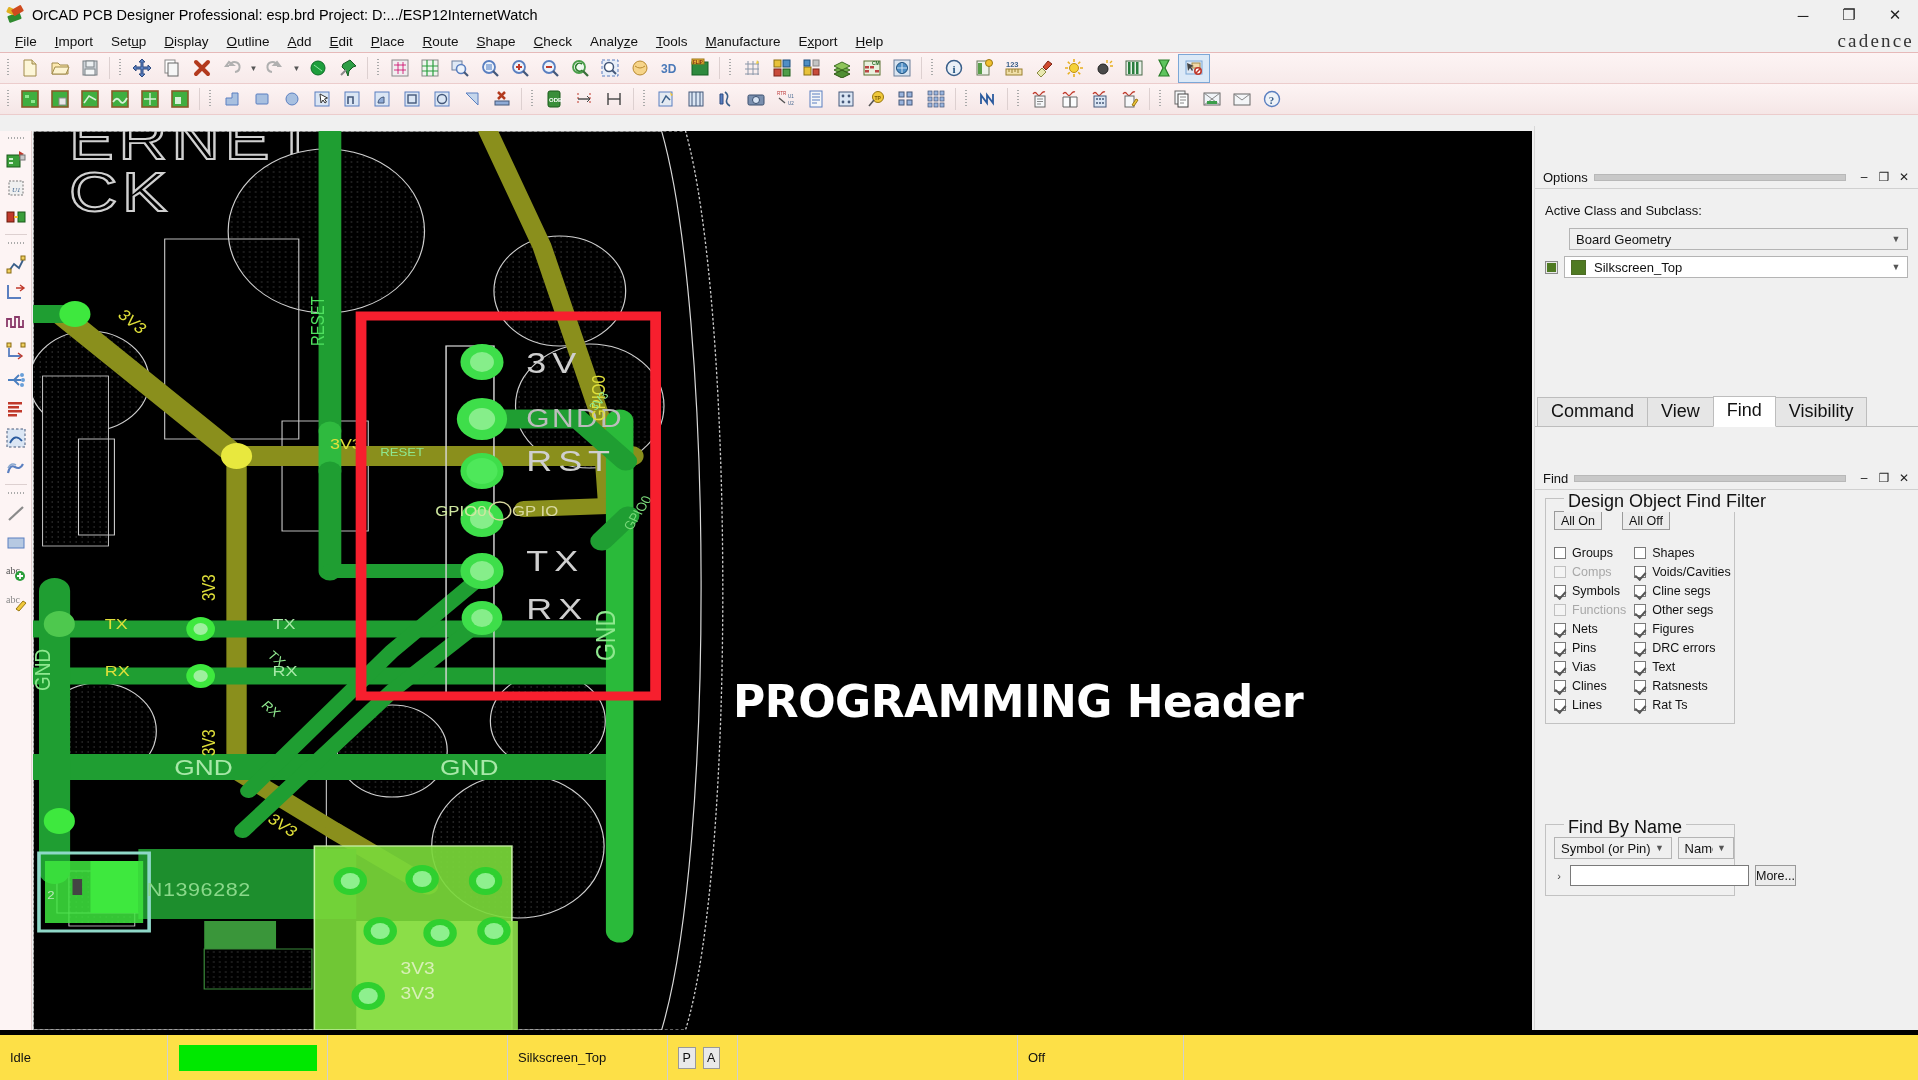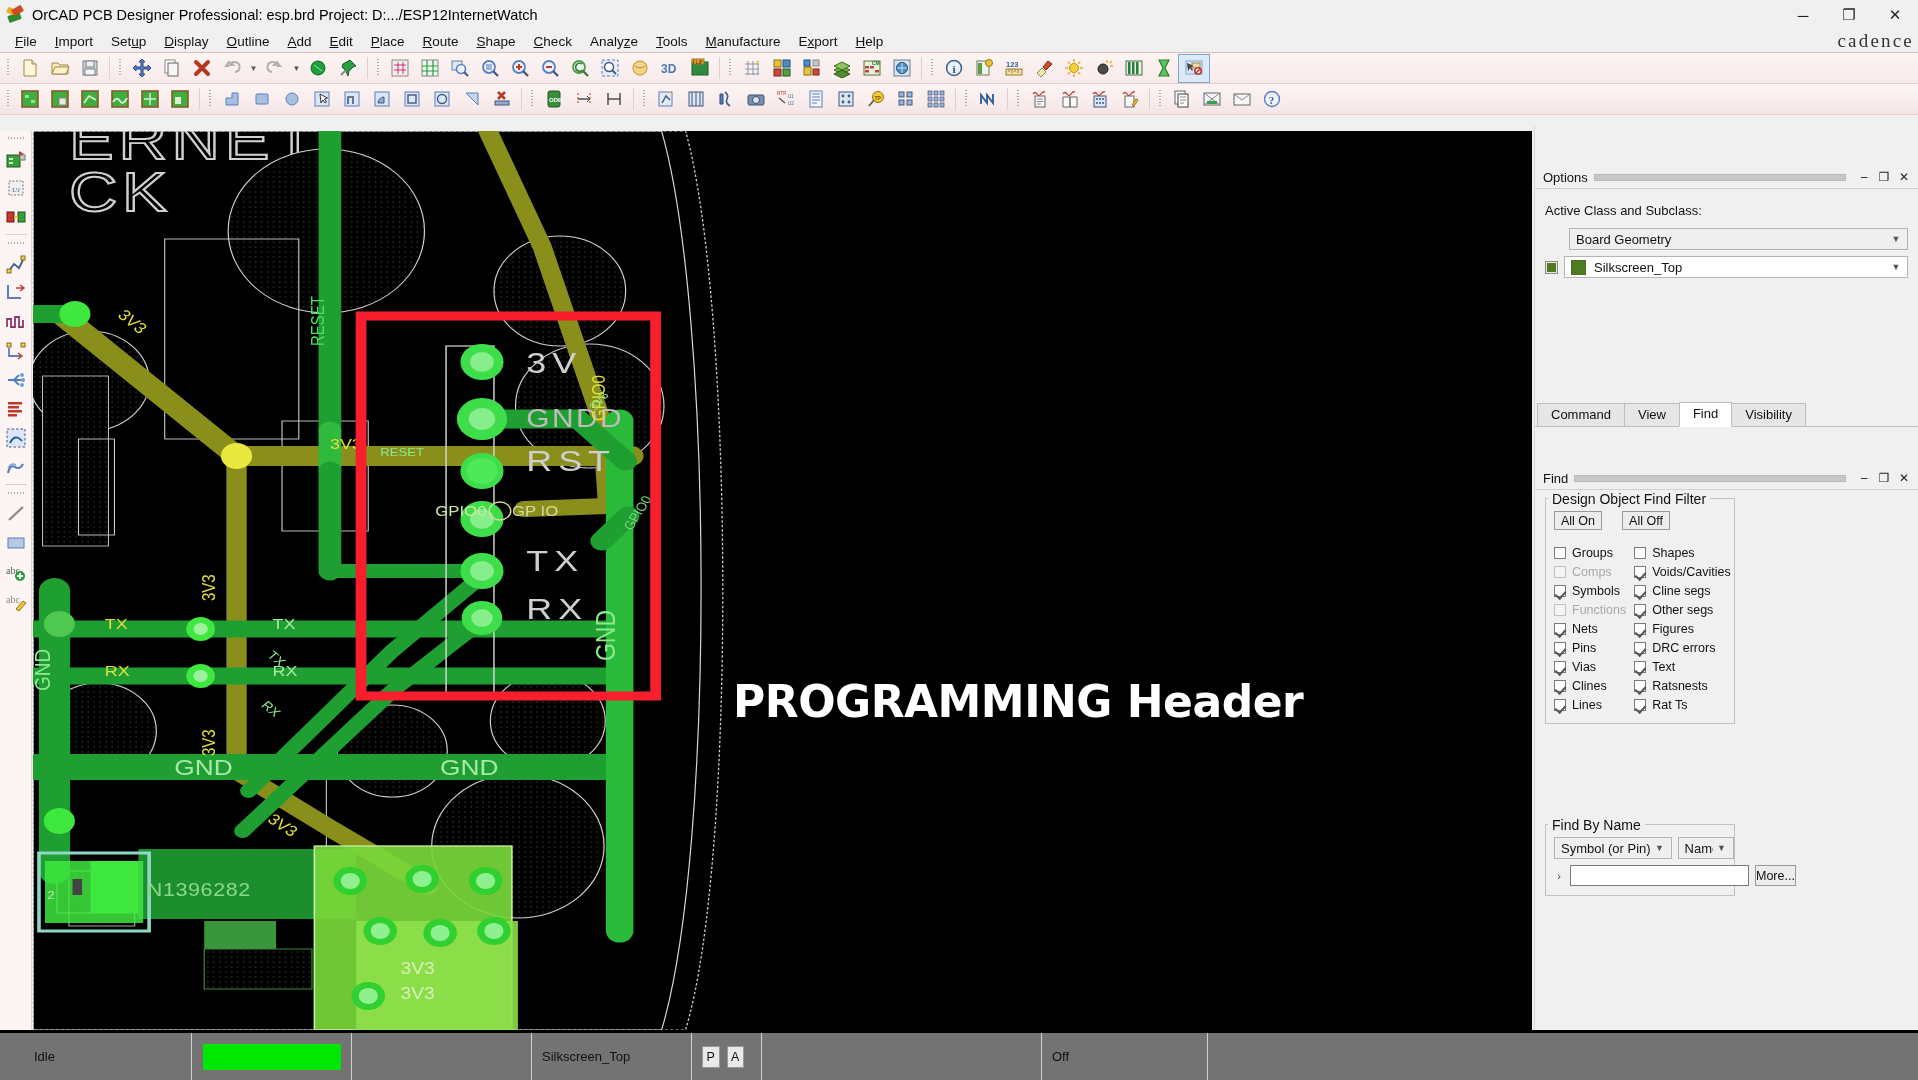--- a/index.html
+++ b/index.html
@@ -106,32 +106,32 @@
   .combo .cb-text { flex:1; white-space:nowrap; overflow:hidden; }
   .combo .cb-arrow { width:18px; text-align:center; font-size:9px; color:#555; }
   .opt-row { display:flex; align-items:center; }
   .swatch-out { width:13px; height:13px; border:1px solid #8a8a8a; background:#e8e8e8;
                 display:flex; align-items:center; justify-content:center; margin-right:6px; flex:0 0 auto;}
   .swatch-in { width:9px; height:9px; }
   .swatch-big { width:15px; height:15px; border:1px solid #4d6b26; margin-right:8px; flex:0 0 auto;}
 
   .tabrow { display:flex; align-items:flex-end; height:24px; padding-left:2px;
             border-bottom:1px solid #bdbdbd; background:#f0f0f0;}
-  .tab { padding:3px 13px 4px; font-size:13px; color:#111;
+  .tab { padding:3px 13px 4px; font-size:18px; color:#111;
          border:1px solid #bdbdbd; border-bottom:none; background:#e6e6e6;
          margin-right:-1px; cursor:default; }
   .tab.sel { background:#fff; position:relative; top:1px; padding-bottom:5px; border-bottom:1px solid #fff;}
 
   .find-body { background:#f0f0f0; padding:8px 10px 0; }
   .group {
     border:1px solid #c2c2c2; padding:12px 8px 9px; position:relative; margin-bottom:10px;
   }
   .group > .legend {
-    position:absolute; top:-8px; left:2px; background:#f0f0f0; padding:0 4px;
-    font-size:14px; color:#111; white-space:nowrap;
+    position:absolute; top:-8px; left:18px; background:#f0f0f0; padding:0 4px;
+    font-size:18px; color:#111; white-space:nowrap;
   }
   .gbtn-row { display:flex; gap:20px; margin-bottom:14px;align-items:center; }
   .gbtn { min-width:48px; height:19px; border:1px solid #9a9a9a; background:#ececec;
           font-size:12.5px; color:#111; display:flex; align-items:center;
           justify-content:center; cursor:default; }
   .cb-grid { display:grid; grid-template-columns:1fr 1fr; column-gap:8px; row-gap:1px; }
   .cbitem { display:flex; align-items:center; height:18px; }
   .cbbox { width:12px; height:12px; border:1px solid #7a7a7a; background:#fff;
            margin-right:6px; flex:0 0 auto; position:relative; }
   .cbbox.dis { border-color:#c0c0c0; background:#f4f4f4; }
@@ -146,22 +146,22 @@
   .fbn-row2 { display:flex; align-items:center; gap:6px; }
   .fbn-chev { width:10px; font-size:11px; color:#444; text-align:center; flex:0 0 auto;}
   .txtinput { flex:1; height:21px; border:1px solid #7a7a7a; background:#fff; }
   .morebtn { width:48px; height:21px; border:1px solid #9a9a9a; background:#ececec;
              font-size:12.5px; display:flex; align-items:center; justify-content:center;
              color:#111; cursor:default; }
 
   
   .statusbar {
     position:absolute; left:0; right:0; bottom:0; height:50px;
-    background:#737373; border-top:3px solid #000000;
-    display:flex; align-items:stretch;padding-left:24px;
+    background:#fde047; border-top:5px solid #000000;
+    display:flex; align-items:stretch;
   }
   .sb-cell { display:flex; align-items:center; padding:0 10px; font-size:13px;
              color:#111; border-right:1px solid #d0d0d0; white-space:nowrap; }
   .sb-prog { width:160px; display:flex; align-items:center; justify-content:center;
              border-right:1px solid #d0d0d0; }
   .sb-progbar { width:138px; height:26px; background:#00e800; }
   .sb-key { width:22px; height:22px; border:1px solid #999; background:#e9e9e9;
             display:flex; align-items:center; justify-content:center; font-size:12.5px;
             color:#111; margin-right:7px; cursor:default;}
   .sb-drc { display:flex; align-items:center; }

